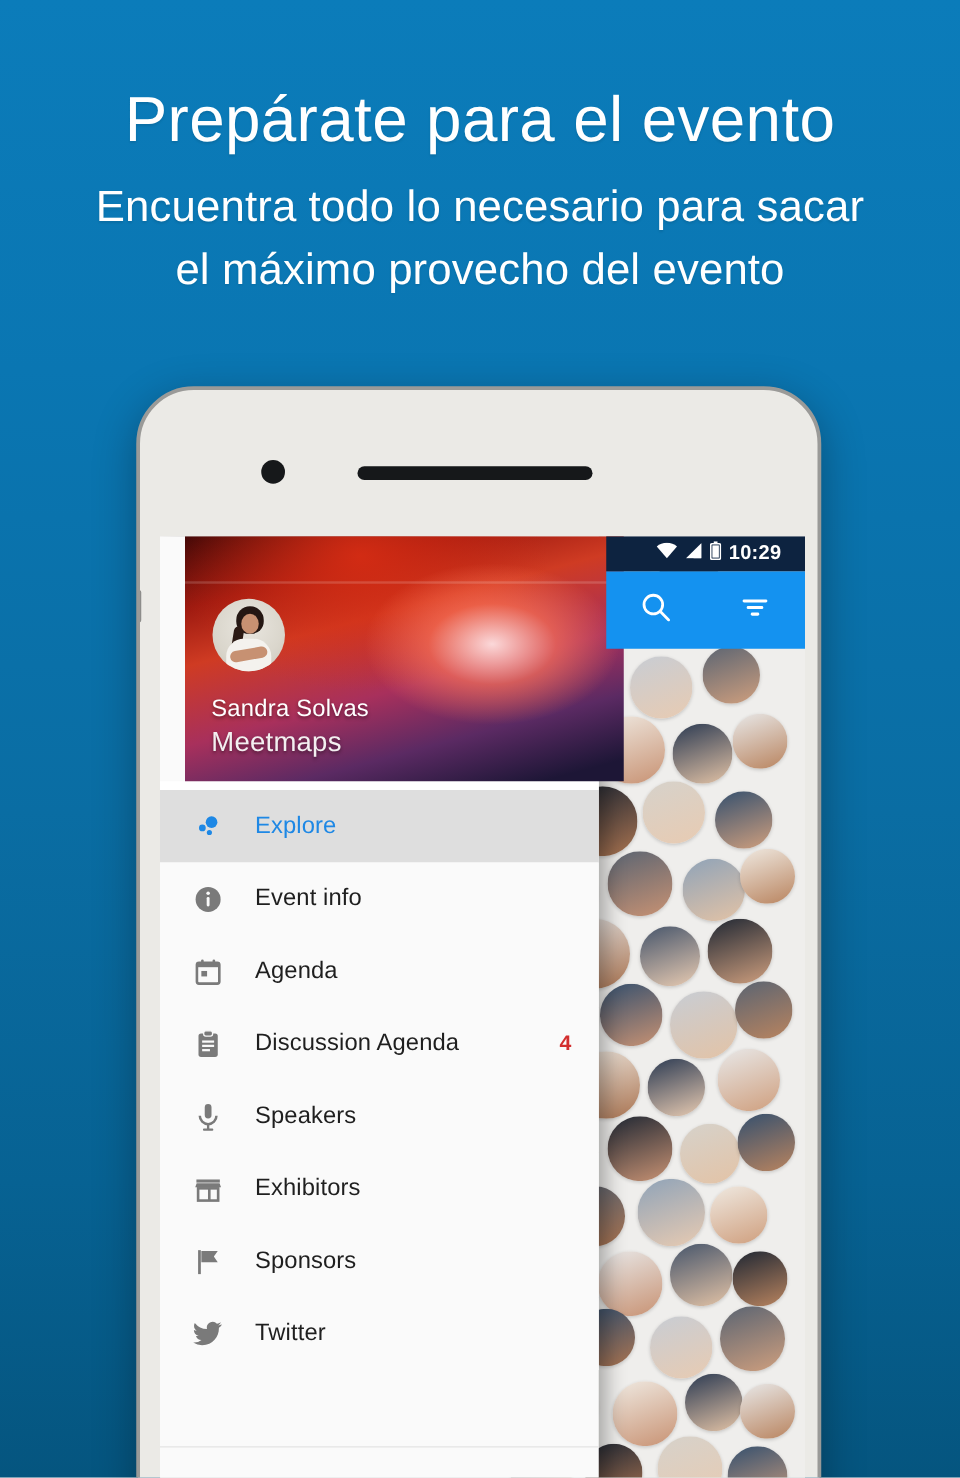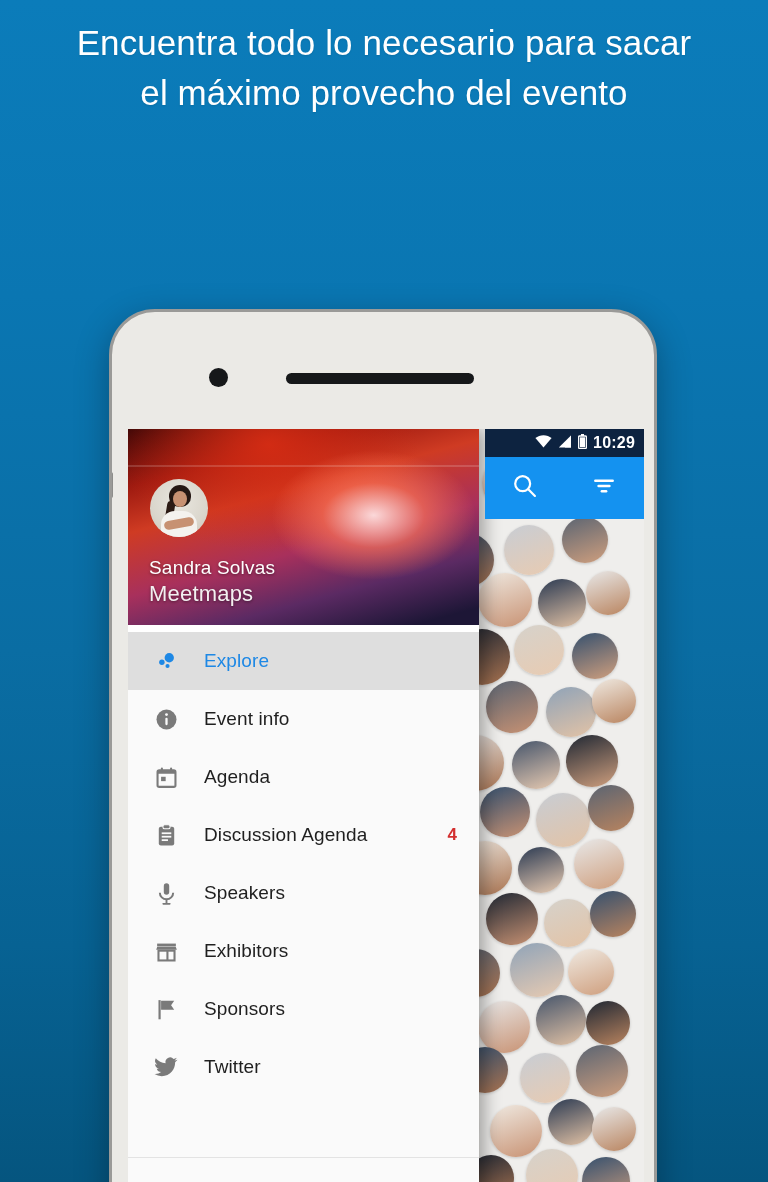--- a/index.html
+++ b/index.html
@@ -56,21 +56,21 @@
     width:516px; height:783px;
     background:#f2f1ef; overflow:hidden;
   }
 
   
   #status-bar{
     position:absolute; right:0; top:0;
     width:159px; height:28px;
     background:#0d2340; color:#ffffff;
     display:flex; align-items:center; justify-content:flex-end;
-    gap:6px; padding-right:9px; z-index:7;
+    gap:6px; padding-right:19px; z-index:7;
   }
   #status-time{ font-size:16px; font-weight:bold; letter-spacing:.2px; }
 
   
   #app-bar{
     position:absolute; right:0; top:28px;
     width:159px; height:62px;
     background:#1492f0; z-index:6;
     display:flex; align-items:center; justify-content:space-around;
   }
@@ -107,20 +107,21 @@
     background:#fafafa; z-index:5;
     box-shadow:6px 0 16px rgba(0,0,0,.32);
   }
   #drawer-header{
     position:relative; width:351px; height:196px;
     background:
       radial-gradient(ellipse 150px 95px at 70% 44%, rgba(255,225,225,.95) 0%, rgba(255,120,90,.62) 34%, rgba(255,60,40,0) 68%),
       radial-gradient(ellipse 210px 150px at 40% 8%, rgba(215,45,20,.92) 0%, rgba(150,25,15,0) 72%),
       linear-gradient(165deg,#3a0606 0%,#9e1a10 20%,#cf3b23 36%,#a8305c 58%,#5b2a63 76%,#1d1636 94%);
     overflow:hidden;
+    margin-left:20px;
   }
   #drawer-header:after{
     content:""; position:absolute; left:0; right:0; top:36px; height:2px;
     background:rgba(255,255,255,.16);
   }
   #drawer-avatar{
     position:absolute; left:22px; top:50px;
     width:58px; height:58px; border-radius:50%;
     background:radial-gradient(circle at 50% 38%, #e9e6df 0%, #dad6cc 60%, #c9c4b8 100%);
     overflow:hidden;
@@ -177,20 +178,21 @@
   }
   #nav-bottom-rule{
     position:absolute; left:0; right:0; bottom:54px;
     height:1px; background:#e3e3e3;
   }
 </style>
 </head>
 <body>
 
 <div id="promo-text">
+  <div id="promo-title">Prepárate para el evento</div>
   <div id="promo-sub">
     <div>Encuentra todo lo necesario para sacar</div>
     <div>el máximo provecho del evento</div>
   </div>
 </div>
 
 <div id="phone">
   <div id="phone-camera"></div>
   <div id="phone-speaker"></div>
   <div class="side-btn" style="top:160px;"></div>

